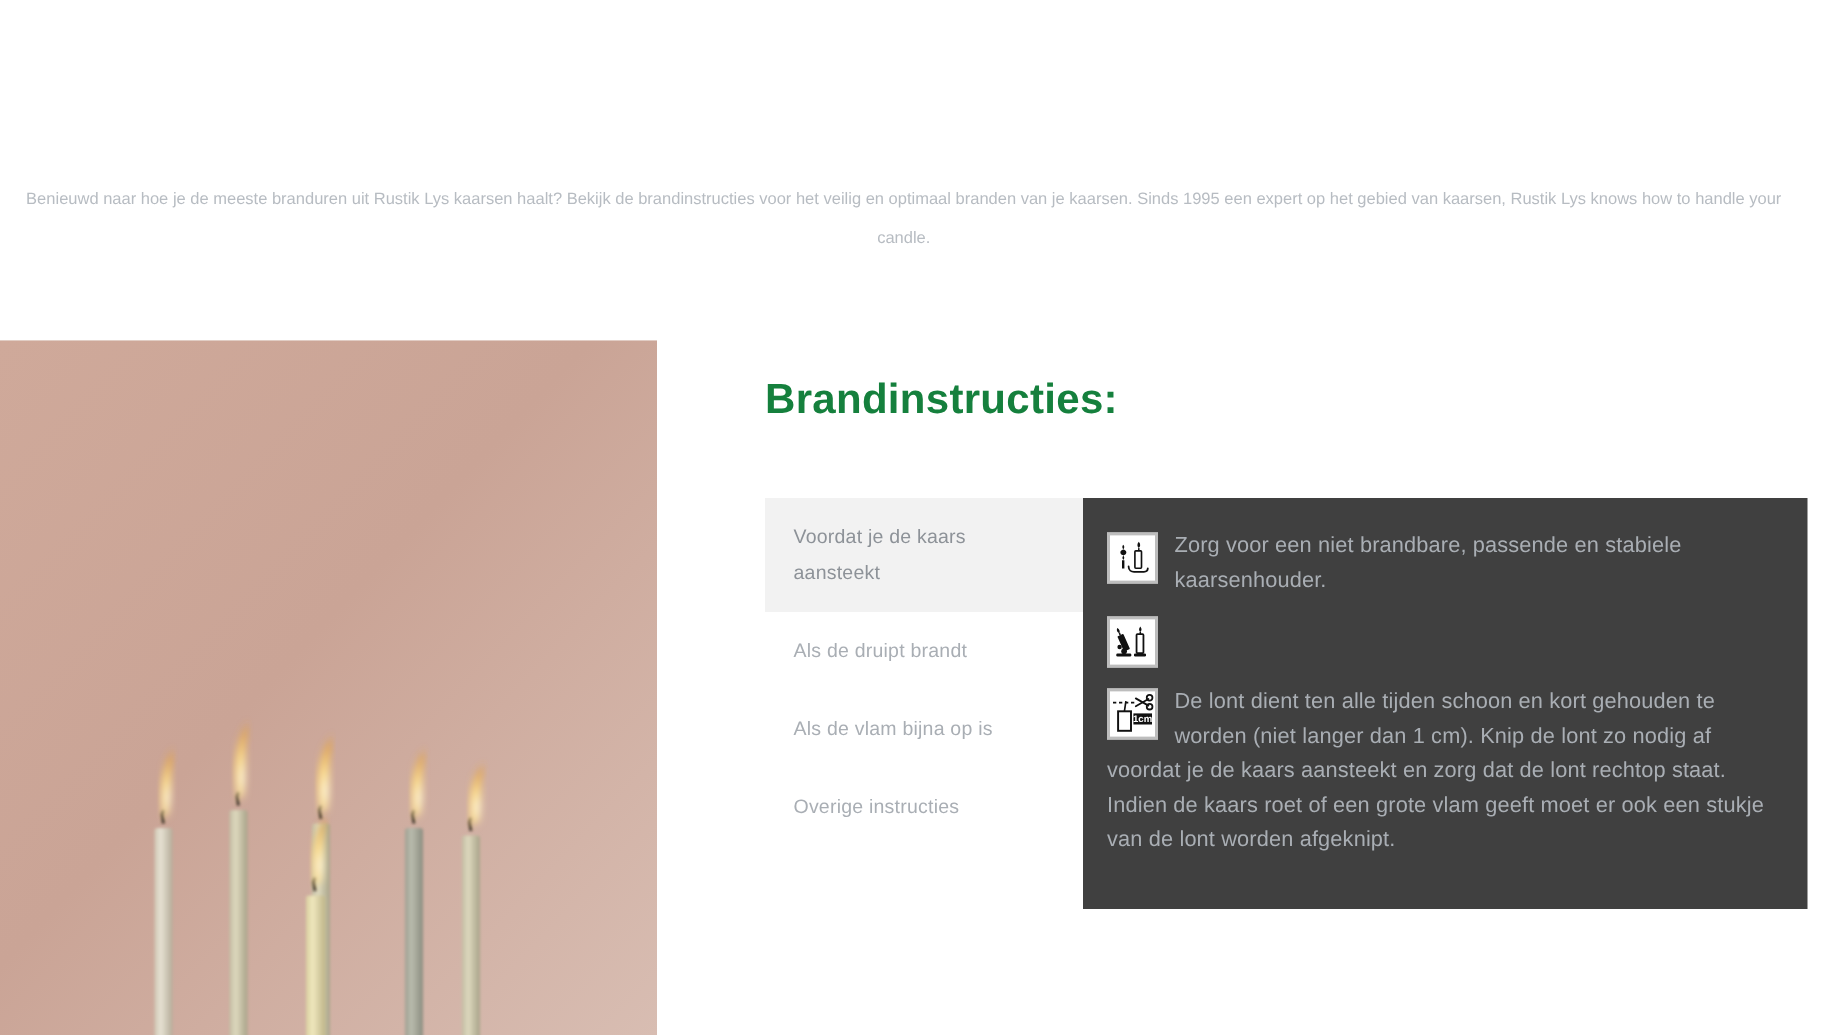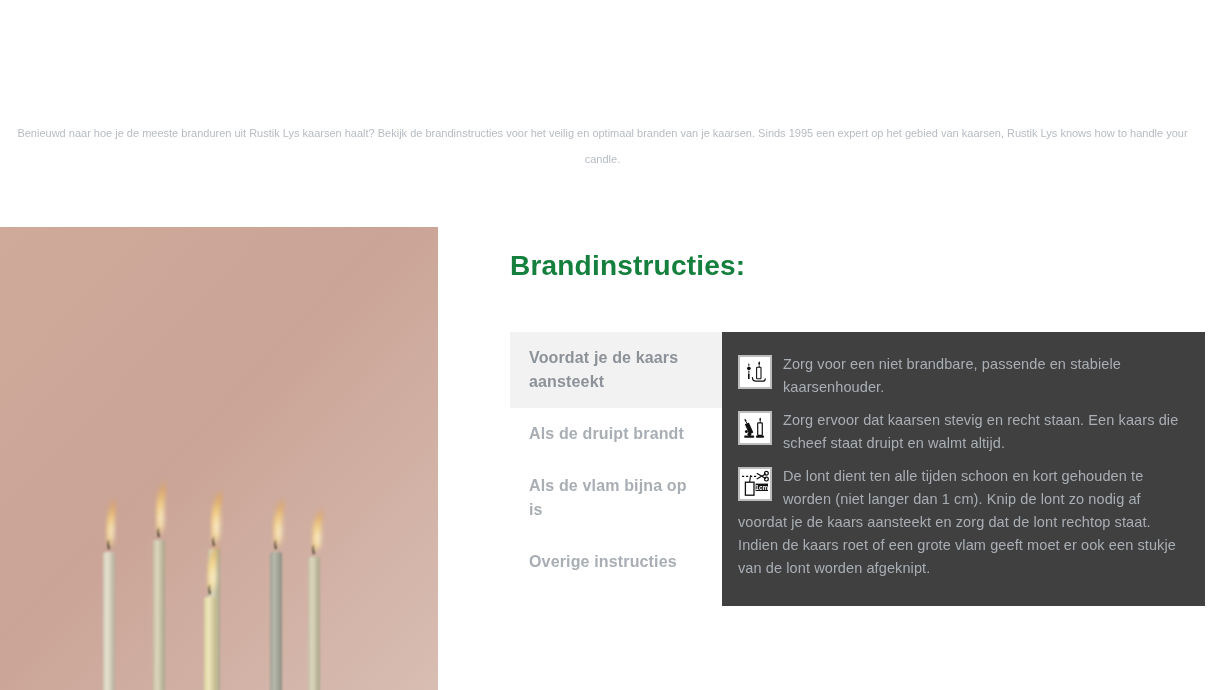--- a/index.html
+++ b/index.html
@@ -86,28 +86,27 @@
 
   
   .tabs {
     position: relative;
     width: 212px;
     flex: 0 0 212px;
     padding-top: 0;
     z-index: 2;
   }
   .tab {
-    font-size: 16px;
+    font-size: 13px;
     line-height: 24px;
     color: #a9aeb4;
     padding: 14px 18px 14px 19px;
     background: transparent;
     cursor: pointer;
     letter-spacing: 0.15px;
-    font-weight: bold;
   }
   .tab.active {
     background: #f2f2f2;
     color: #8d9298;
   }
 
   
   .panel {
     position: relative;
     width: 483px;
@@ -302,21 +301,20 @@
               <circle cx="6.4" cy="18.4" r="1.5" fill="#111111"></circle>
               <circle cx="9.4" cy="21.2" r="1.9" fill="#111111"></circle>
               <rect x="4.2" y="22.6" width="10" height="2.1" rx="0.8" fill="#111111"></rect>
 
               <path d="M20.2 4.6 c-1.3 1.5 -0.9 2.9 0 3.8 c0.9 -0.9 1.3 -2.3 0 -3.8 z" fill="#111111"></path>
               <rect x="19.7" y="8.2" width="1" height="1.6" fill="#111111"></rect>
               <rect x="17.7" y="9.8" width="4.6" height="12.6" rx="0.6" fill="none" stroke="#111111" stroke-width="1.2"></rect>
               <rect x="16" y="22.6" width="8" height="2.1" rx="0.8" fill="#111111"></rect>
             </svg>
           </span>
-          <span class="instr-text">Zorg ervoor dat kaarsen stevig en recht staan. Een kaars die scheef staat druipt en walmt altijd.</span>
         </div>
 
         <div class="instr clearfix">
           <span class="pictogram">
             <svg viewBox="0 0 30 30" aria-hidden="true">
               <rect x="0" y="0" width="30" height="30" fill="#ffffff"></rect>
 
               <path d="M2 7.4 H17" stroke="#111111" stroke-width="1.1" stroke-dasharray="2.2 1.8"></path>
 
               <path d="M9.6 13.2 L10.6 6.4" stroke="#111111" stroke-width="1.1" fill="none"></path>

